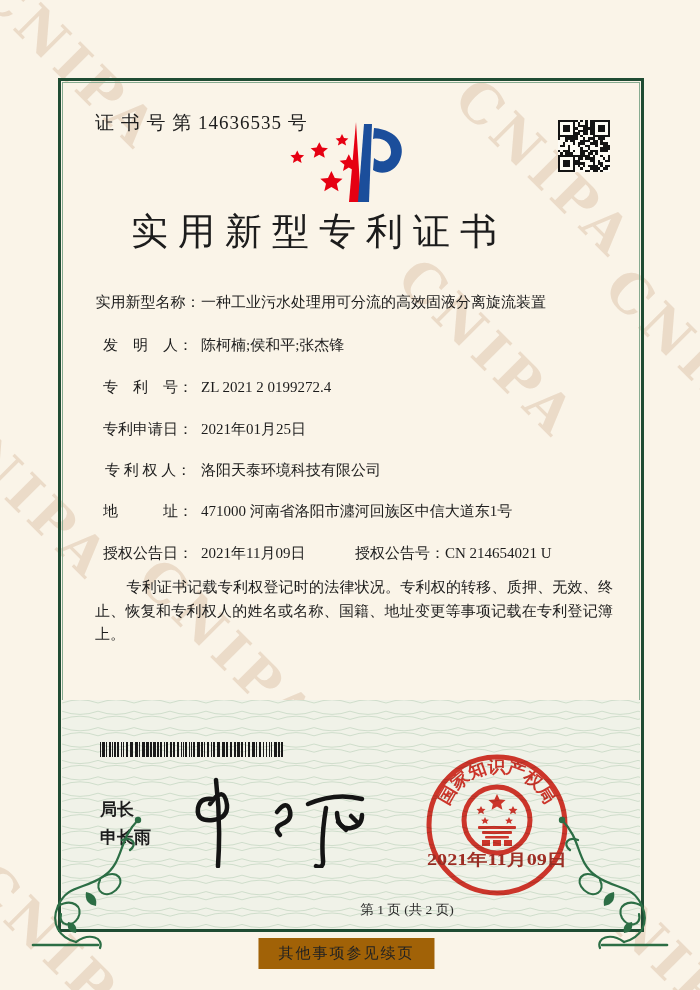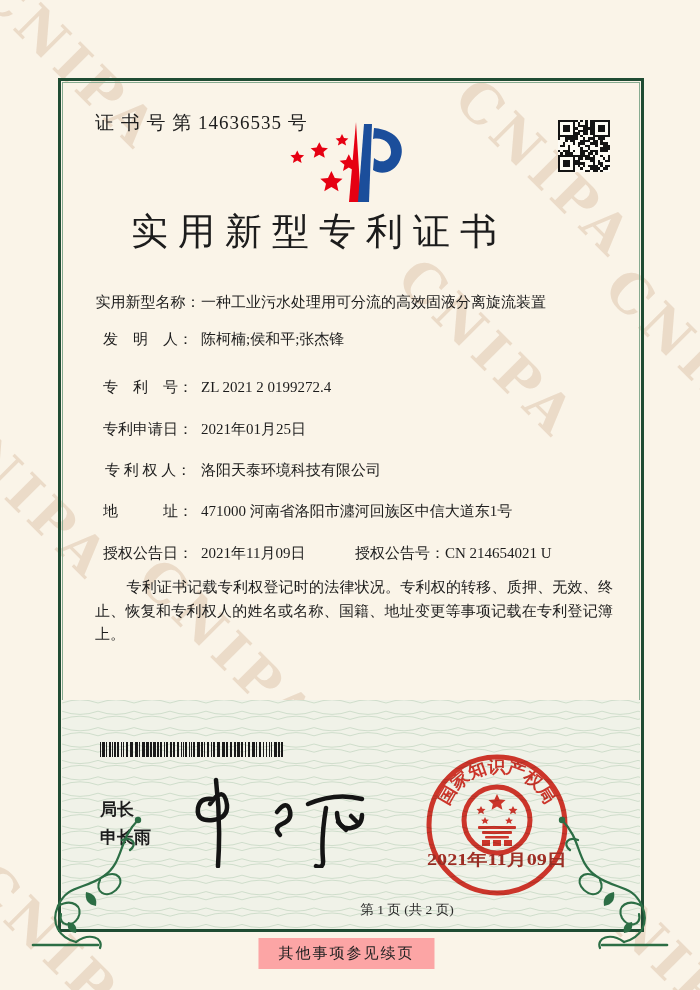--- a/index.html
+++ b/index.html
@@ -71,21 +71,21 @@
   .ornament { position:absolute; z-index:8; }
   .ornament.left  { left:28px;  top:814px; }
   .ornament.right { left:554px; top:814px; transform:scaleX(-1); }
   
   .page-num {
     position:absolute; left:58px; top:901px; width:698px; z-index:6;
     text-align:center; font-size:13.5px; color:#2b2b2b;
   }
   .cont-note {
     position:absolute; left:50%; top:938px; transform:translateX(-52%); z-index:9;
-    background:#fca5a5; padding:6px 20px; font-size:15px; letter-spacing:2px;
+    background:#a16207; padding:6px 20px; font-size:15px; letter-spacing:2px;
     color:#222;
   }
 </style>
 </head>
 <body>
 
 <div class="page">
 
   <span class="wm" style="left:70px;top:60px">CNIPA</span>
   <span class="wm" style="left:545px;top:168px">CNIPA</span>
@@ -316,21 +316,21 @@
       <rect x="1" y="15" width="5" height="5" fill="#fdfbf4"></rect>
       <rect x="2" y="16" width="3" height="3"></rect>
     </svg>
 
   <div class="title">实用新型专利证书</div>
 
   <div class="fields">
     <div class="frow" style="top:0">
       <span class="flabel">实用新型名称：</span><span>一种工业污水处理用可分流的高效固液分离旋流装置</span>
     </div>
-    <div class="frow" style="top:37px">
+    <div class="frow" style="top:43px">
       <span class="flabel">发　明　人：</span><span>陈柯楠;侯和平;张杰锋</span>
     </div>
     <div class="frow" style="top:85px">
       <span class="flabel">专　利　号：</span><span>ZL 2021 2 0199272.4</span>
     </div>
     <div class="frow" style="top:127px">
       <span class="flabel">专利申请日：</span><span>2021年01月25日</span>
     </div>
     <div class="frow" style="top:168px">
       <span class="flabel">专 利 权 人：</span><span>洛阳天泰环境科技有限公司</span>

